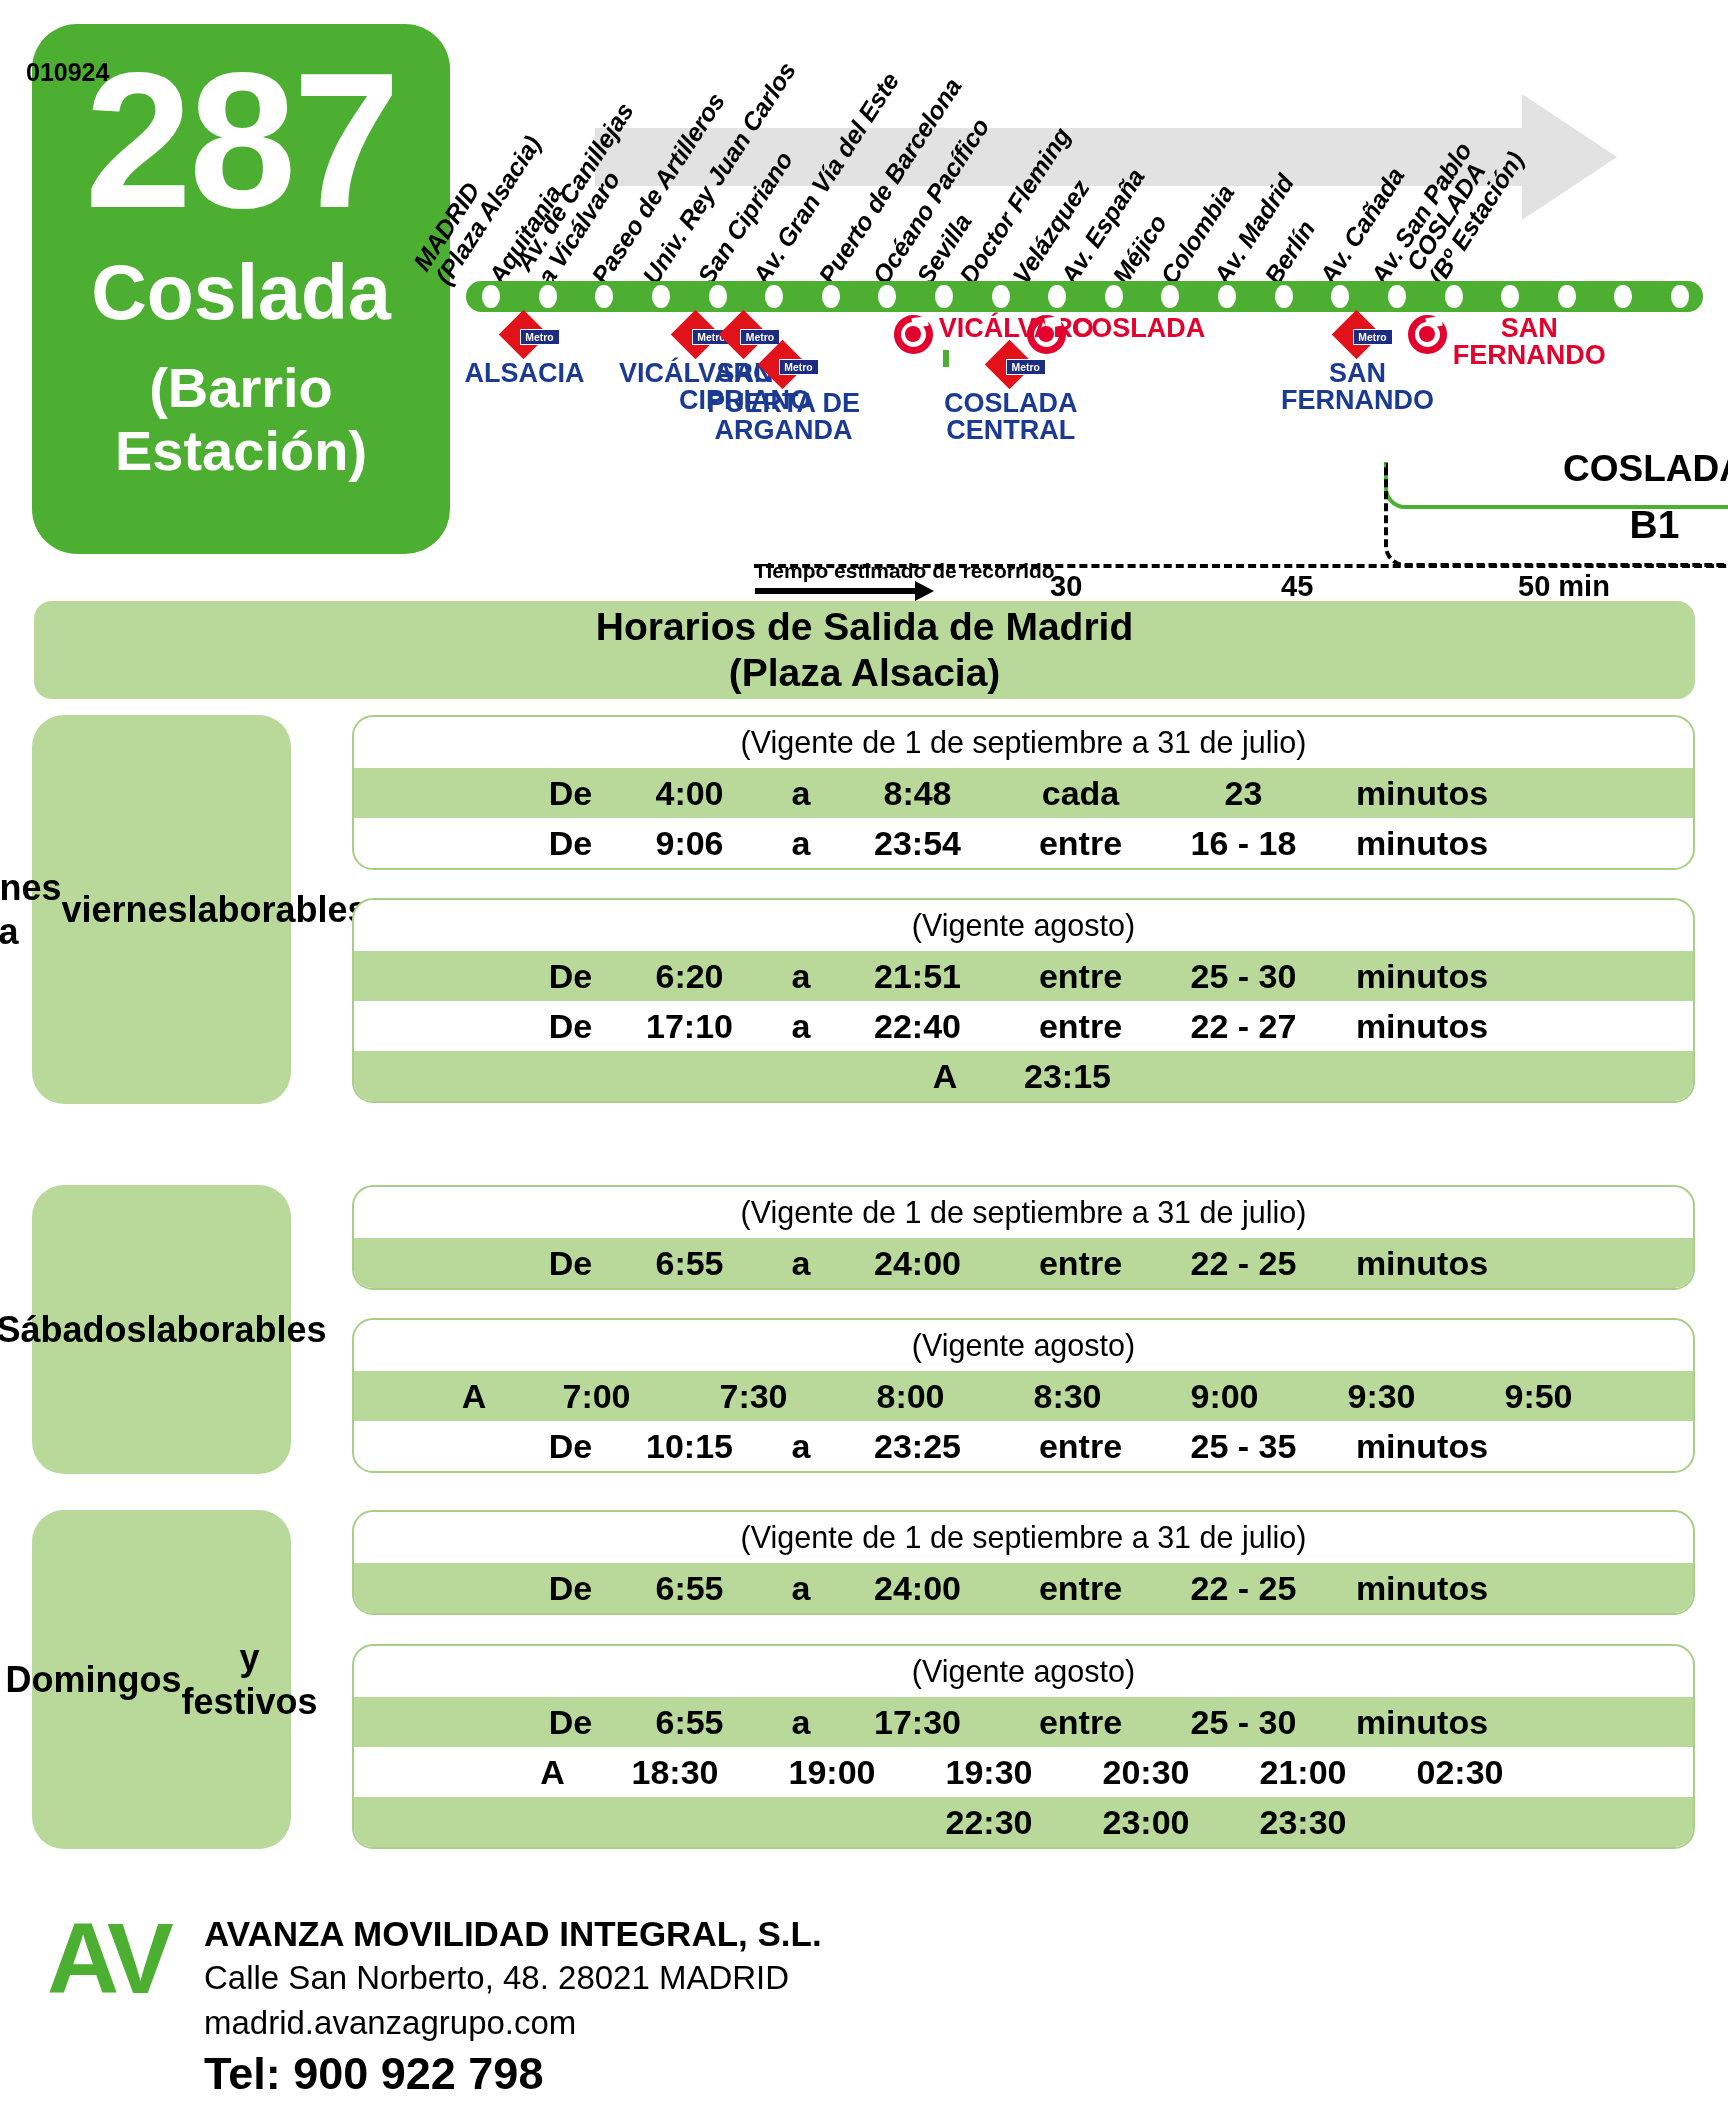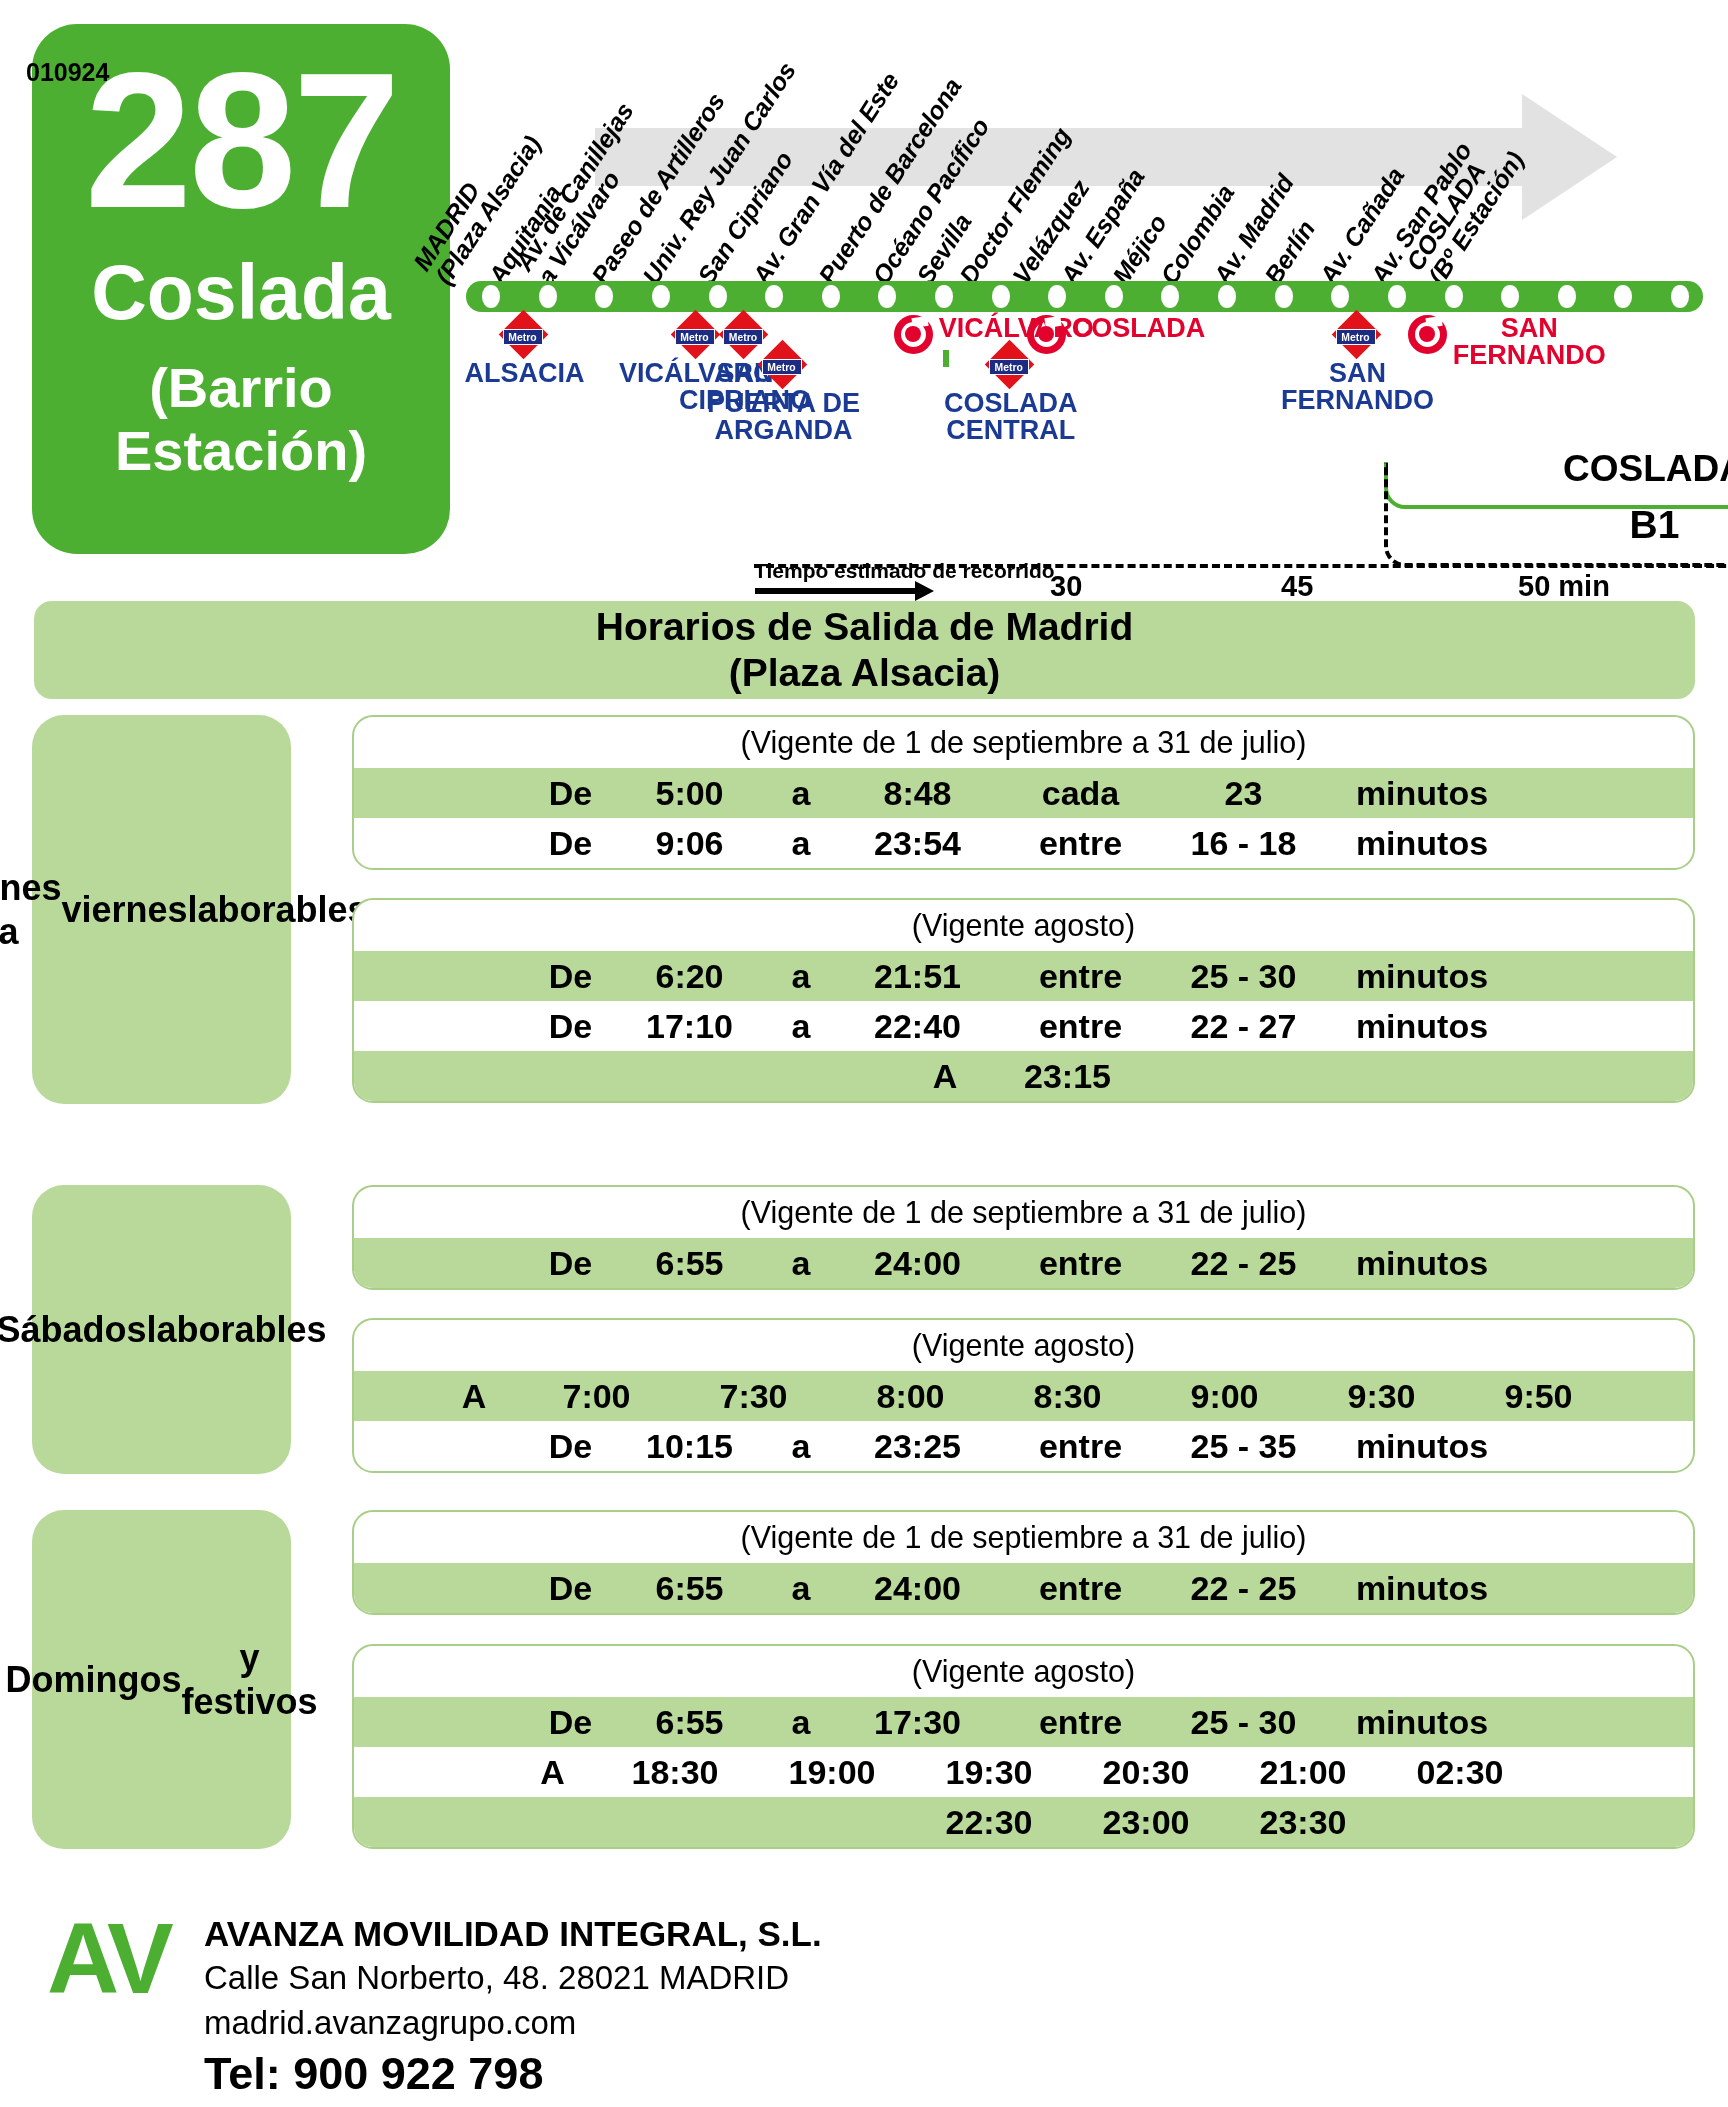--- a/index.html
+++ b/index.html
@@ -79,21 +79,21 @@
   .conn { position: absolute; }
   .metro-ico {
     position: relative; width: 50px; height: 37px;
   }
   .metro-ico .dia {
     position: absolute; left: 6.4px; top: -6.4px;
     width: 35px; height: 35px;
     background: #E2121A; transform: rotate(45deg);
   }
   .metro-ico .plate {
-    position: absolute; left: 3px; top: 6.4px;
+    position: absolute; left: 20px; top: 6.4px;
     width: 40px; height: 16px;
     background: #1B2C82;
     display: flex; align-items: center; justify-content: center;
     border: 0.8px solid #ffffff;
   }
   .metro-ico .plate span {
     color: #fff; font-size: 10.4px; font-weight: 700; letter-spacing: 0px;
   }
 
   .renfe-ico {
@@ -409,21 +409,21 @@
   <div id="schedules">
       <div class="daylabel" style="top: 715px; height: 389px;">
         <div>Lunes a</div>
         <div>viernes</div>
         <div>laborables</div>
       </div>
       <div class="card" style="top: 715px;">
         <div class="row note">(Vigente de 1 de septiembre a 31 de julio)</div>
         <div class="row shade">
           <span class="c w-de">De</span>
-          <span class="c w-t1">5:00</span>
+          <span class="c w-t1">4:00</span>
           <span class="c w-a">a</span>
           <span class="c w-t2">8:48</span>
           <span class="c w-kw">cada</span>
           <span class="c w-int">23</span>
           <span class="c w-min">minutos</span>
         </div>
         <div class="row">
           <span class="c w-de">De</span>
           <span class="c w-t1">9:06</span>
           <span class="c w-a">a</span>

